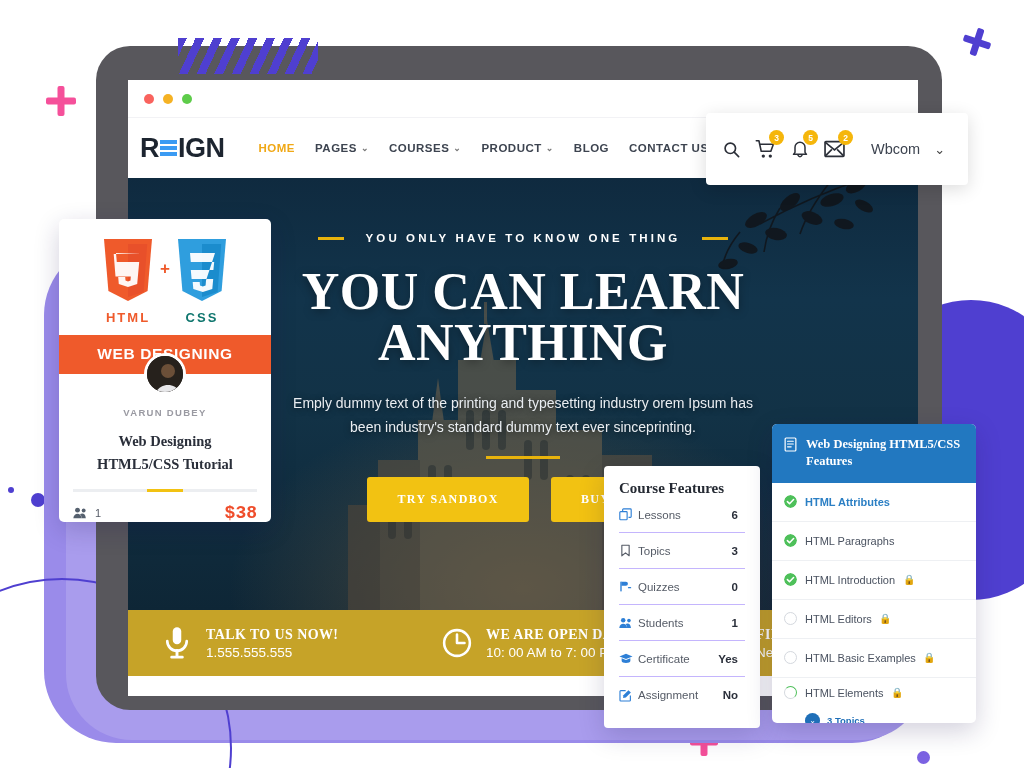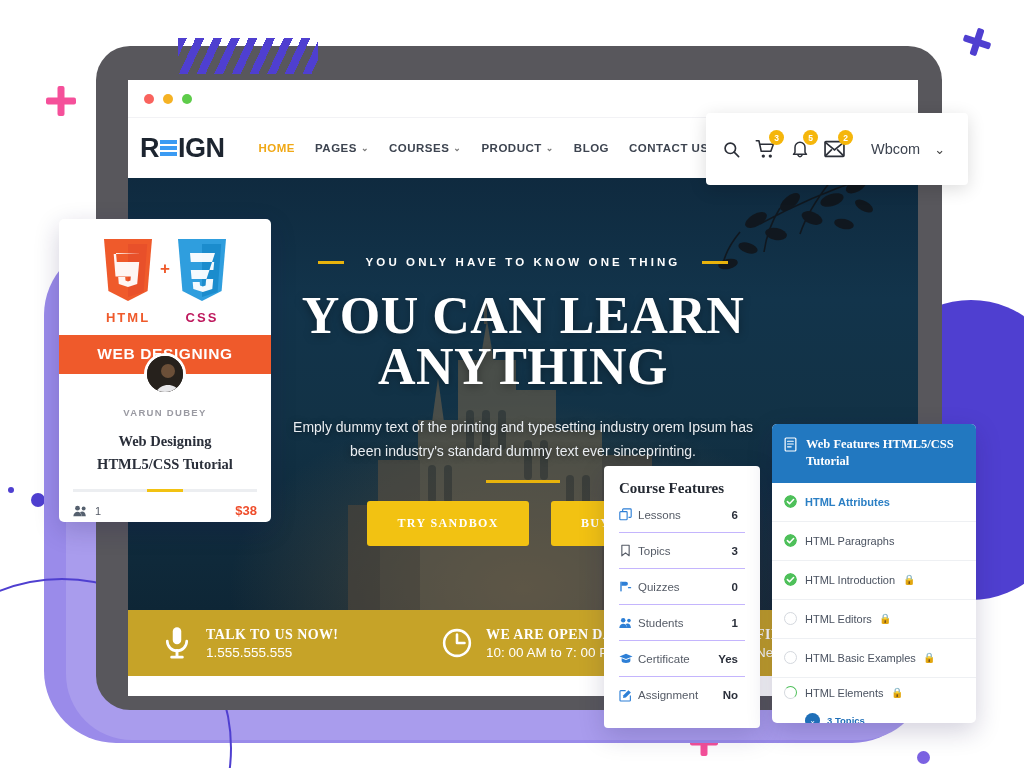--- a/index.html
+++ b/index.html
@@ -136,21 +136,21 @@
       radial-gradient(ellipse 60% 70% at 50% 95%, rgba(120,100,70,.55) 0%, rgba(20,40,58,0) 62%),
       linear-gradient(180deg, #0f2a3f 0%, #12344b 28%, #123246 55%, #0e2636 100%);
     overflow: hidden;
   }
   .building {
     position: absolute; left: 50%; bottom: 0; transform: translateX(-50%);
     width: 430px; height: 330px;
     opacity: .62;
   }
   .foliage { position: absolute; right: 38px; top: -6px; width: 260px; height: 120px; opacity: .92; }
-  .hero-inner { position: relative; z-index: 5; text-align: center; padding-top: 76px; }
+  .hero-inner { position: relative; z-index: 5; text-align: center; padding-top: 52px; }
   .eyebrow-row { display: flex; align-items: center; justify-content: center; gap: 22px; }
   .dash { width: 26px; height: 3px; background: #e8b30c; }
   .eyebrow {
     color: #fff; font-size: 11.5px; font-weight: 700;
     letter-spacing: 3.1px; max-width: 330px; line-height: 1.45;
   }
   .hero-title {
     margin-top: 20px;
     font-family: "Liberation Serif", serif;
     font-weight: 700;
@@ -220,21 +220,21 @@
   .cc-author { text-align: center; font-size: 9.5px; font-weight: 700; letter-spacing: 1.3px; color: #9a9aa2; margin-top: 12px; }
   .cc-title {
     text-align: center; font-family: "Liberation Serif", serif;
     font-weight: 700; font-size: 14.5px; color: #2a2f3a;
     margin-top: 12px; line-height: 1.6;
   }
   .cc-rule { height: 3px; background: #eceef1; margin: 13px 14px 0; position: relative; }
   .cc-rule i { position: absolute; left: 50%; transform: translateX(-50%); width: 36px; height: 3px; background: #f2c212; }
   .cc-foot { display: flex; align-items: center; justify-content: space-between; padding: 11px 14px 0; }
   .cc-students { display: flex; align-items: center; gap: 7px; font-size: 11px; color: #555b66; }
-  .cc-price { color: #ef4d2b; font-weight: 800; font-size: 13px; }
+  .cc-price { color: #ef4d2b; font-weight: 800; font-size: 18px; font-family: Liberation Mono, monospace; }
 
   
   .features-card {
     position: absolute; left: 604px; top: 466px;
     width: 156px; height: 262px;
     background: #fff; border-radius: 4px;
     box-shadow: 0 8px 26px rgba(30,20,80,.18);
     z-index: 32; padding: 14px 15px 0; overflow: hidden;
   }
   .fc-title { font-family: "Liberation Serif", serif; font-weight: 700; font-size: 15px; color: #252a33; }
@@ -499,21 +499,21 @@
         </svg>
         <div class="shield-label" style="color:#ef5a2b">HTML</div>
       </div>
       <div style="color:#ef5a2b;font-size:17px;font-weight:800;align-self:flex-start;margin-top:32px">+</div>
       <div>
         <svg class="shield" viewBox="0 0 56 66">
           <path d="M4 1h48l-4.4 52L28 63 8.4 53z" fill="#2f9ede"></path>
           <path d="M28 6v53l15.6-5 3.6-48z" fill="#1b8ccd"></path>
           <path d="M41 15H16l.8 9h23.4l-.8 8H16.8l.8 9h21.6l-.9 10-9.5 3-9.5-3-.6-7h7l.3 3.6 2.8.8 2.8-.8.4-5" fill="#fff" opacity=".95"></path>
         </svg>
-        <div class="shield-label" style="color:#be185d">CSS</div>
+        <div class="shield-label" style="color:#0f766e">CSS</div>
       </div>
     </div>
     <div class="cc-band">WEB DESIGNING</div>
     <div class="cc-avatar">
       <svg viewBox="0 0 42 42" width="42" height="42">
         <rect width="42" height="42" fill="#26211c"></rect>
         <circle cx="21" cy="15" r="7" fill="#6b4f38"></circle>
         <path d="M7 42c1.5-9 7.5-13 14-13s12.5 4 14 13z" fill="#e7e7e9"></path>
       </svg>
     </div>
@@ -610,21 +610,21 @@
       <span class="fc-val">No</span>
     </div>
   </div>
 
   <div class="curr-card">
     <div class="curr-head">
       <svg viewBox="0 0 16 18" width="13" height="15" fill="none" stroke="#fff" stroke-width="1.5" style="flex:none;margin-top:1px">
         <rect x="1.4" y="1" width="13.2" height="16" rx="1.2"></rect>
         <path d="M4.4 5h7M4.4 8.4h7M4.4 11.8h4.4" stroke-linecap="round"></path>
       </svg>
-      <div class="curr-head-title">Web Features HTML5/CSS Tutorial</div>
+      <div class="curr-head-title">Web Designing HTML5/CSS Features</div>
     </div>
 
     <div class="curr-row done">
       <svg class="ring" viewBox="0 0 16 16">
         <circle cx="8" cy="8" r="8" fill="#4ec05a"></circle>
           <path d="M4.2 8.2l2.6 2.6 5-5.2" stroke="#fff" stroke-width="1.9" fill="none" stroke-linecap="round" stroke-linejoin="round"></path>
       </svg>
       <span>HTML Attributes</span>
     </div>
 

